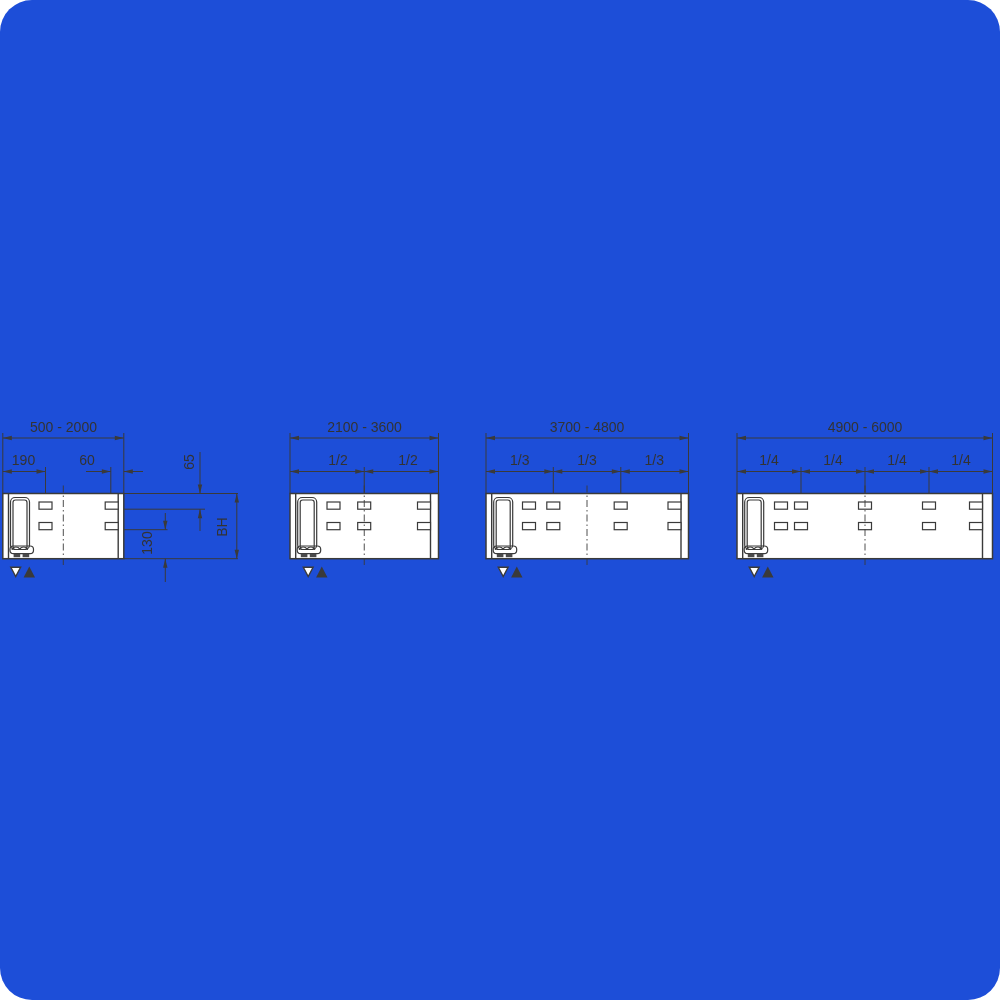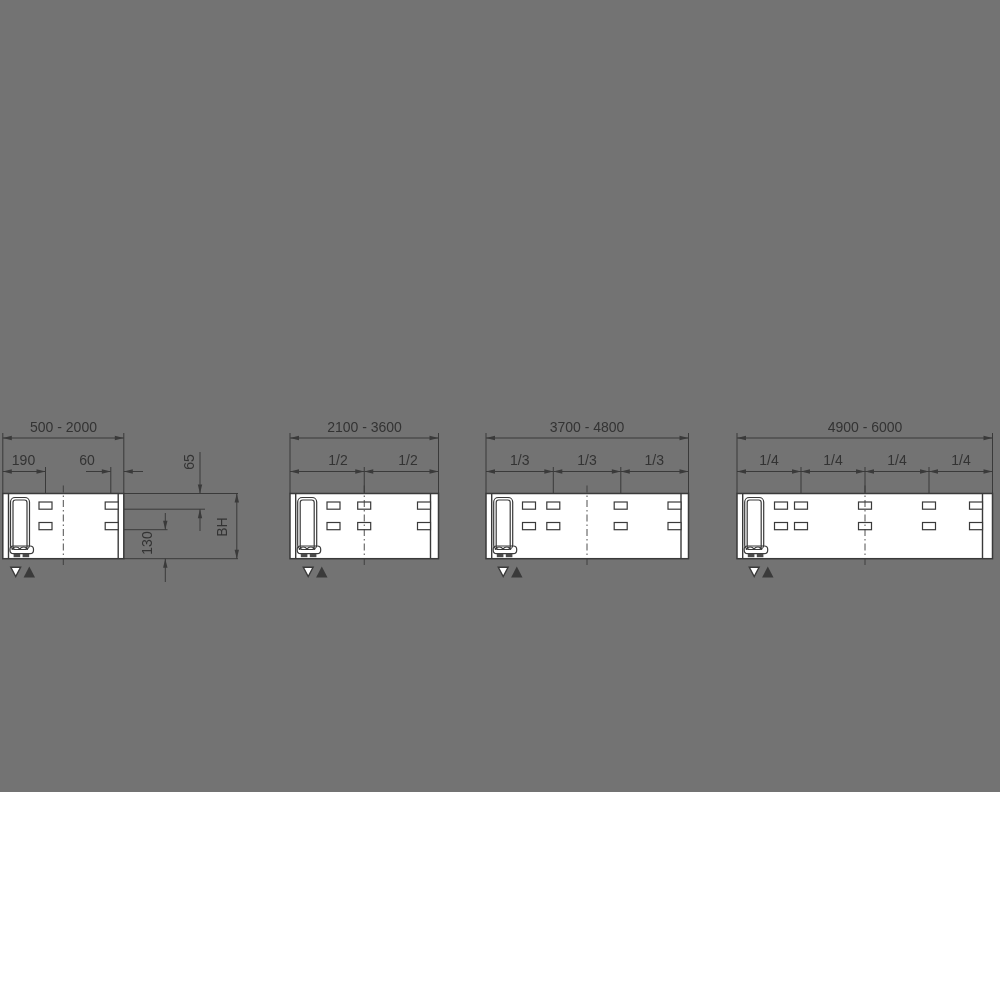--- a/index.html
+++ b/index.html
@@ -1,22 +1,23 @@
 <!DOCTYPE html>
 <html><head>
 <meta charset="utf-8">
 <style>
   html, body { margin: 0; padding: 0; background: #ffffff; }
   .canvas {
     position: relative;
     width: 1000px;
-    height: 792px;
-    background: #737373;
+    height: 1000px;
+    background: #1d4ed8;
     overflow: hidden;
     font-family: "Liberation Sans", sans-serif;
+    border-radius: 32px;
   }
   svg { display: block; }
   .dim  { stroke: #3a3a3a; stroke-width: 1;   fill: none; }
   .ref  { stroke: #3a3a3a; stroke-width: 1;   fill: none; }
   .body-rect { fill: #ffffff; stroke: #3a3a3a; stroke-width: 1.5; }
   .body-line { stroke: #3a3a3a; stroke-width: 1.4; fill: none; }
   .slot { fill: #ffffff; stroke: #3a3a3a; stroke-width: 1.2; }
   .thin { fill: none; stroke: #3a3a3a; stroke-width: 1.2; }
   .foot-pad { fill: #4a4a4a; stroke: none; }
   .center-line { stroke: #3a3a3a; stroke-width: 0.9; stroke-dasharray: 7 3 1.5 3; fill: none; }

